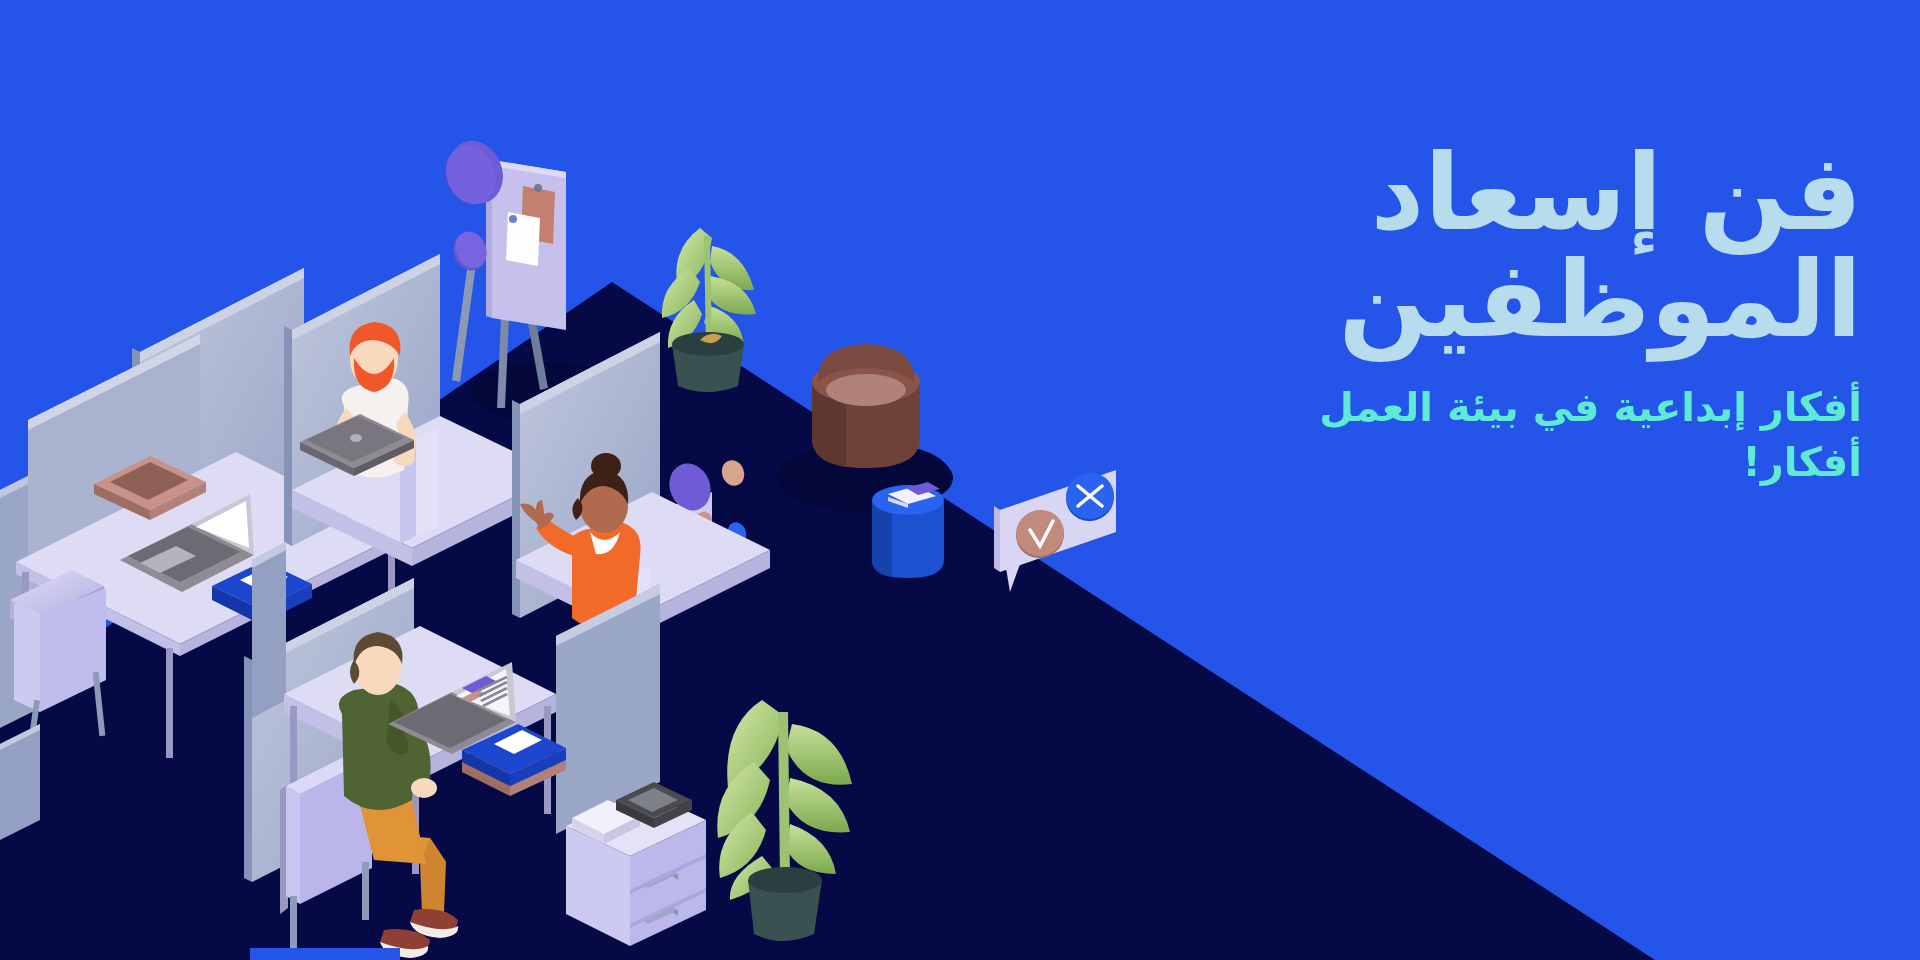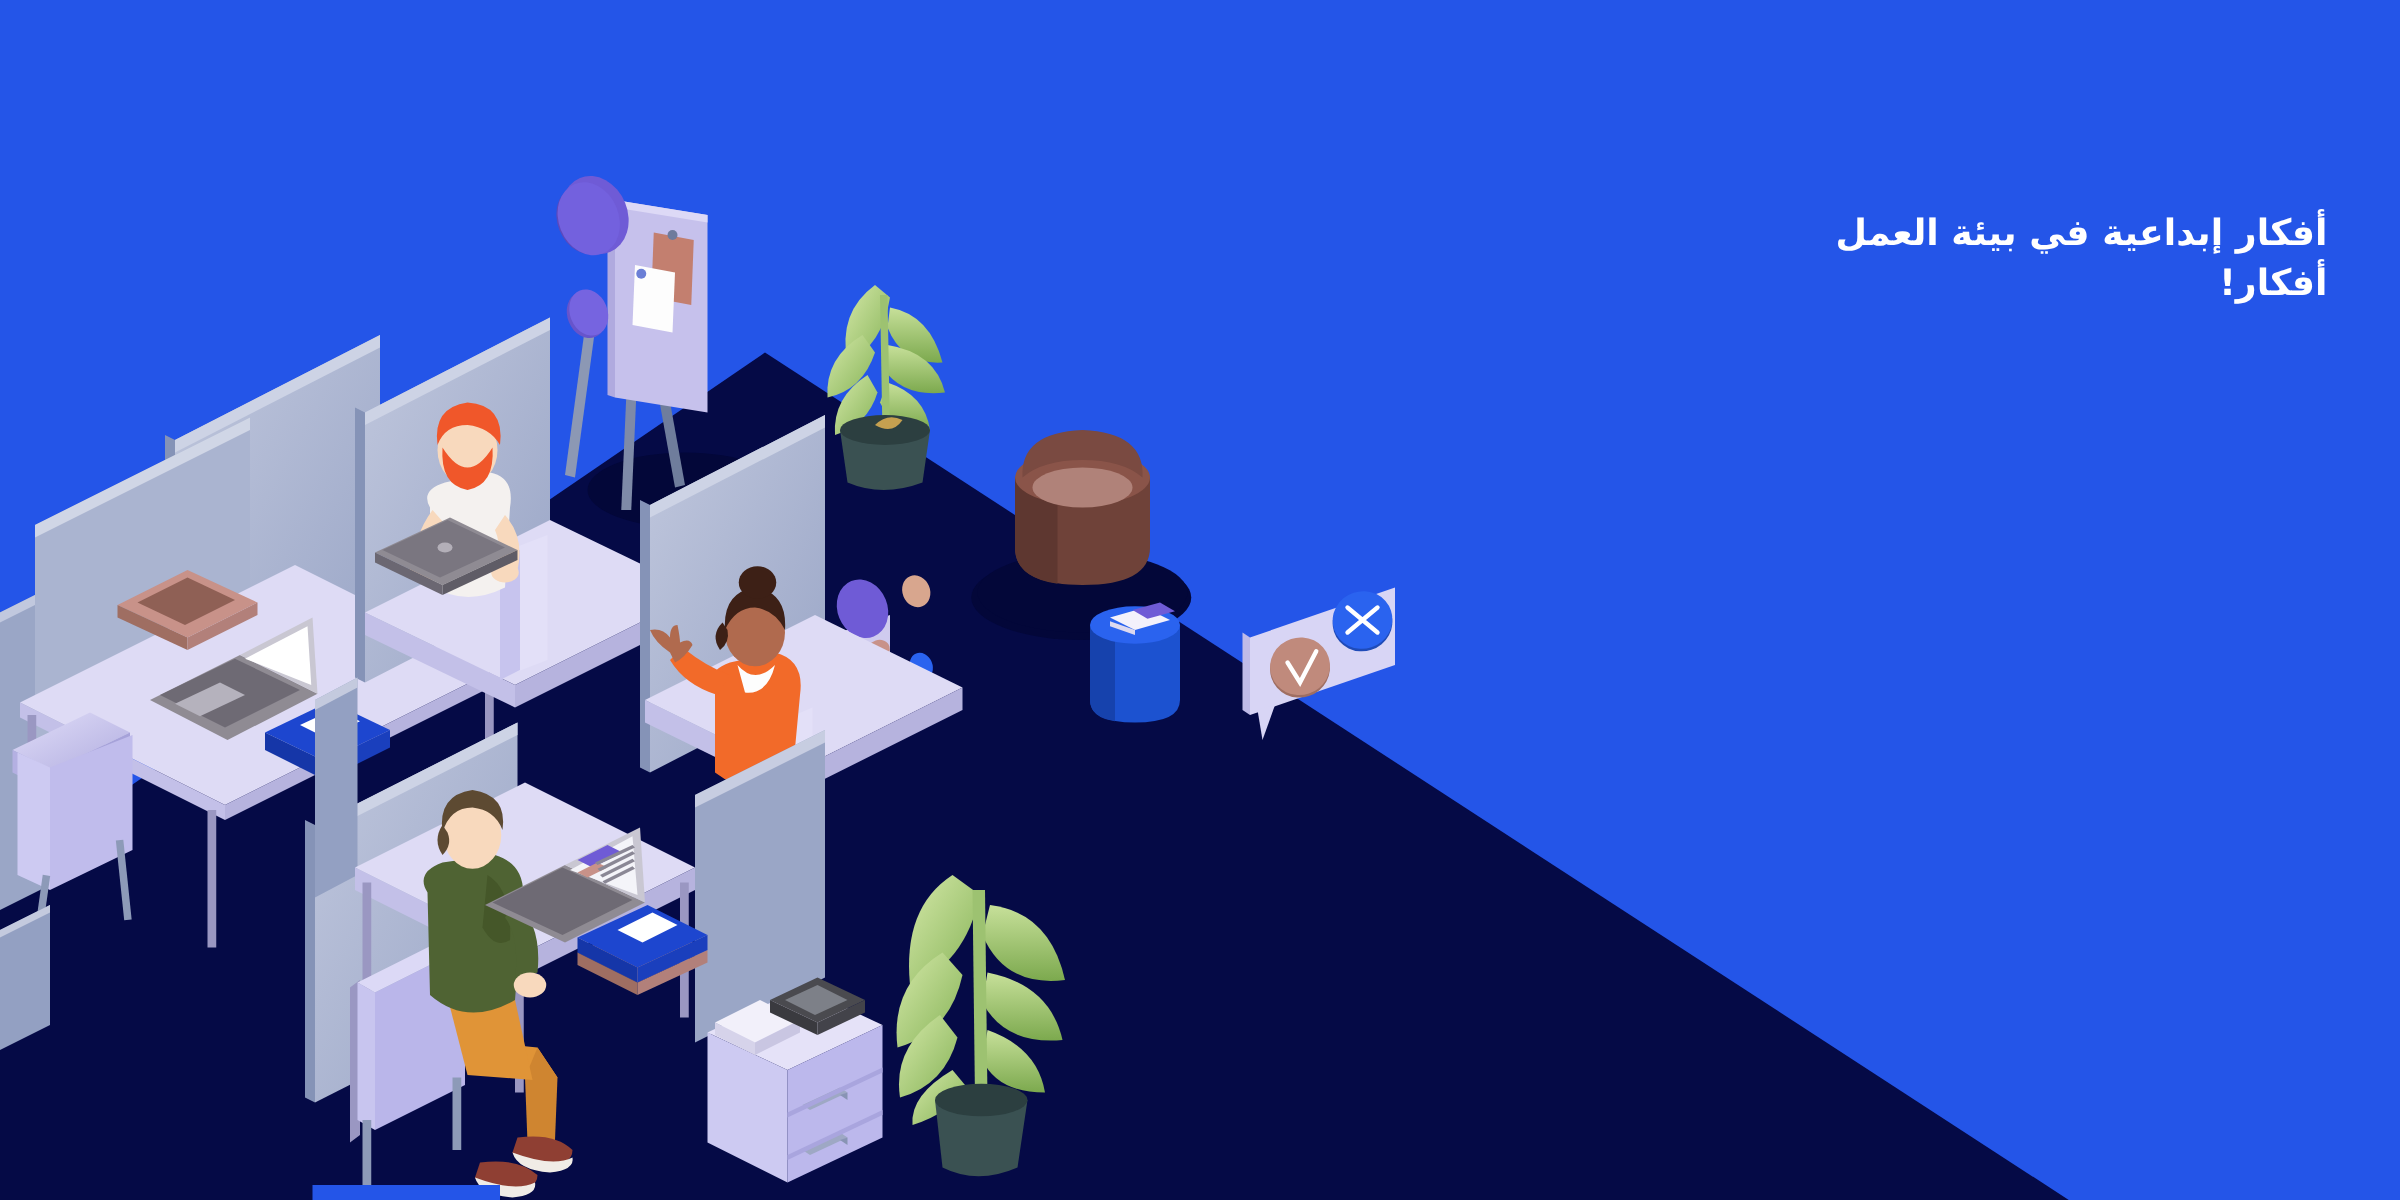--- a/index.html
+++ b/index.html
@@ -35,22 +35,22 @@
     color:#b6dced;
     font-size:105px;
     line-height:1.02;
     font-weight:700;
     letter-spacing:0px;
     display:block;
   }
   .headline .hl-line{ display:block; }
   #subtitle{
     margin-top:26px;
-    color:#ffffff;
-    font-size:29px;
+    color:#5eead4;
+    font-size:40px;
     line-height:1.38;
     font-weight:600;
     direction:rtl;
     text-align:right;
   }
   #subtitle .sub-line{ display:block; }
 
   
   #illustration{
     position:absolute;
@@ -412,19 +412,23 @@
       <polygon points="0,744 40,724 40,730 0,750" fill="#c4cade"></polygon>
     </g>
 
     <g>
       <polygon points="250,948 400,948 400,960 250,960" fill="#2455e8"></polygon>
     </g>
 
   </svg>
 
   <div id="textblock">
+    <h1 class="headline">
+      <span class="hl-line">فن إسعاد</span>
+      <span class="hl-line">الموظفين</span>
+    </h1>
     <div id="subtitle">
       <span class="sub-line">أفكار إبداعية في بيئة العمل</span>
       <span class="sub-line">أفكار!</span>
     </div>
   </div>
 
 </div>
 
 </body></html>

